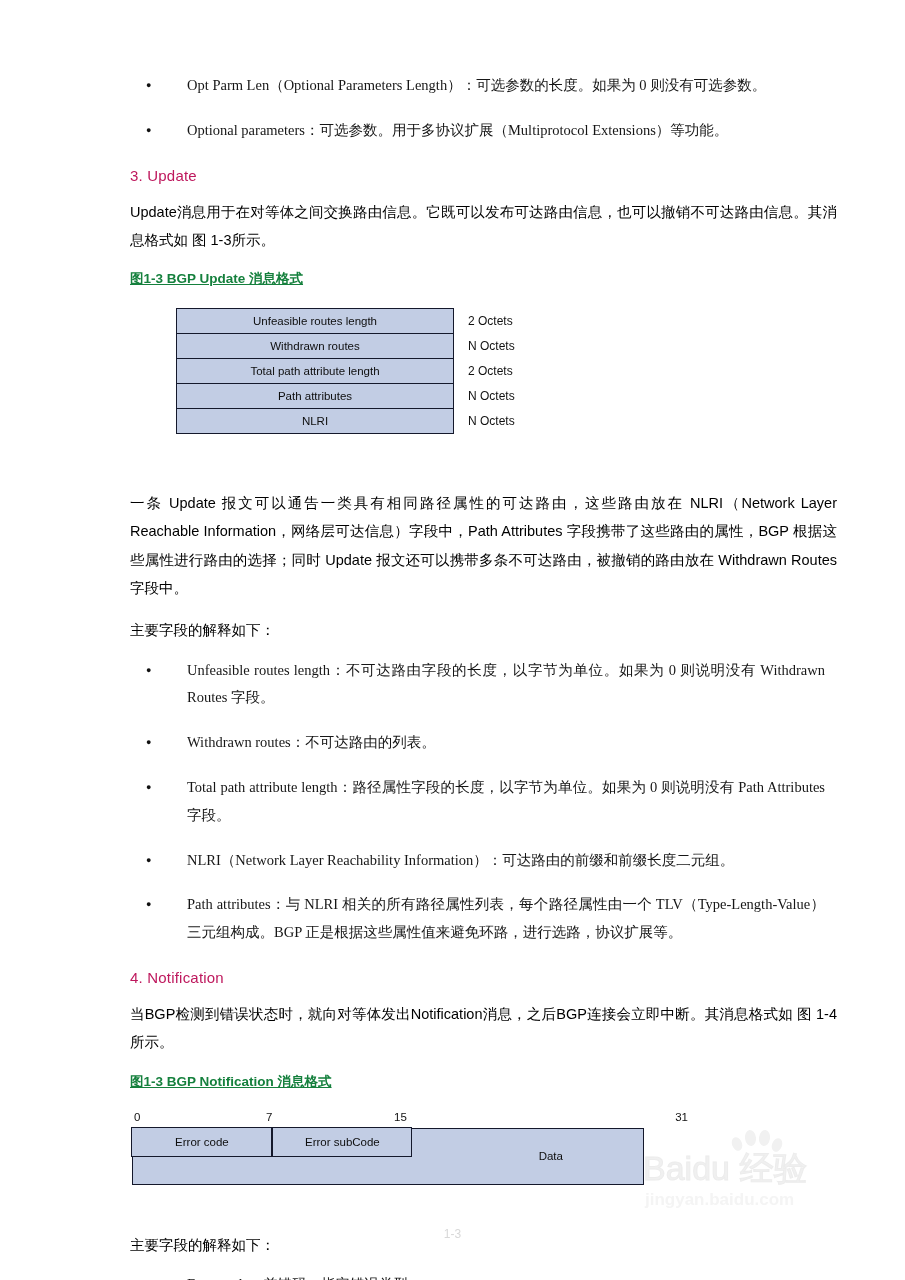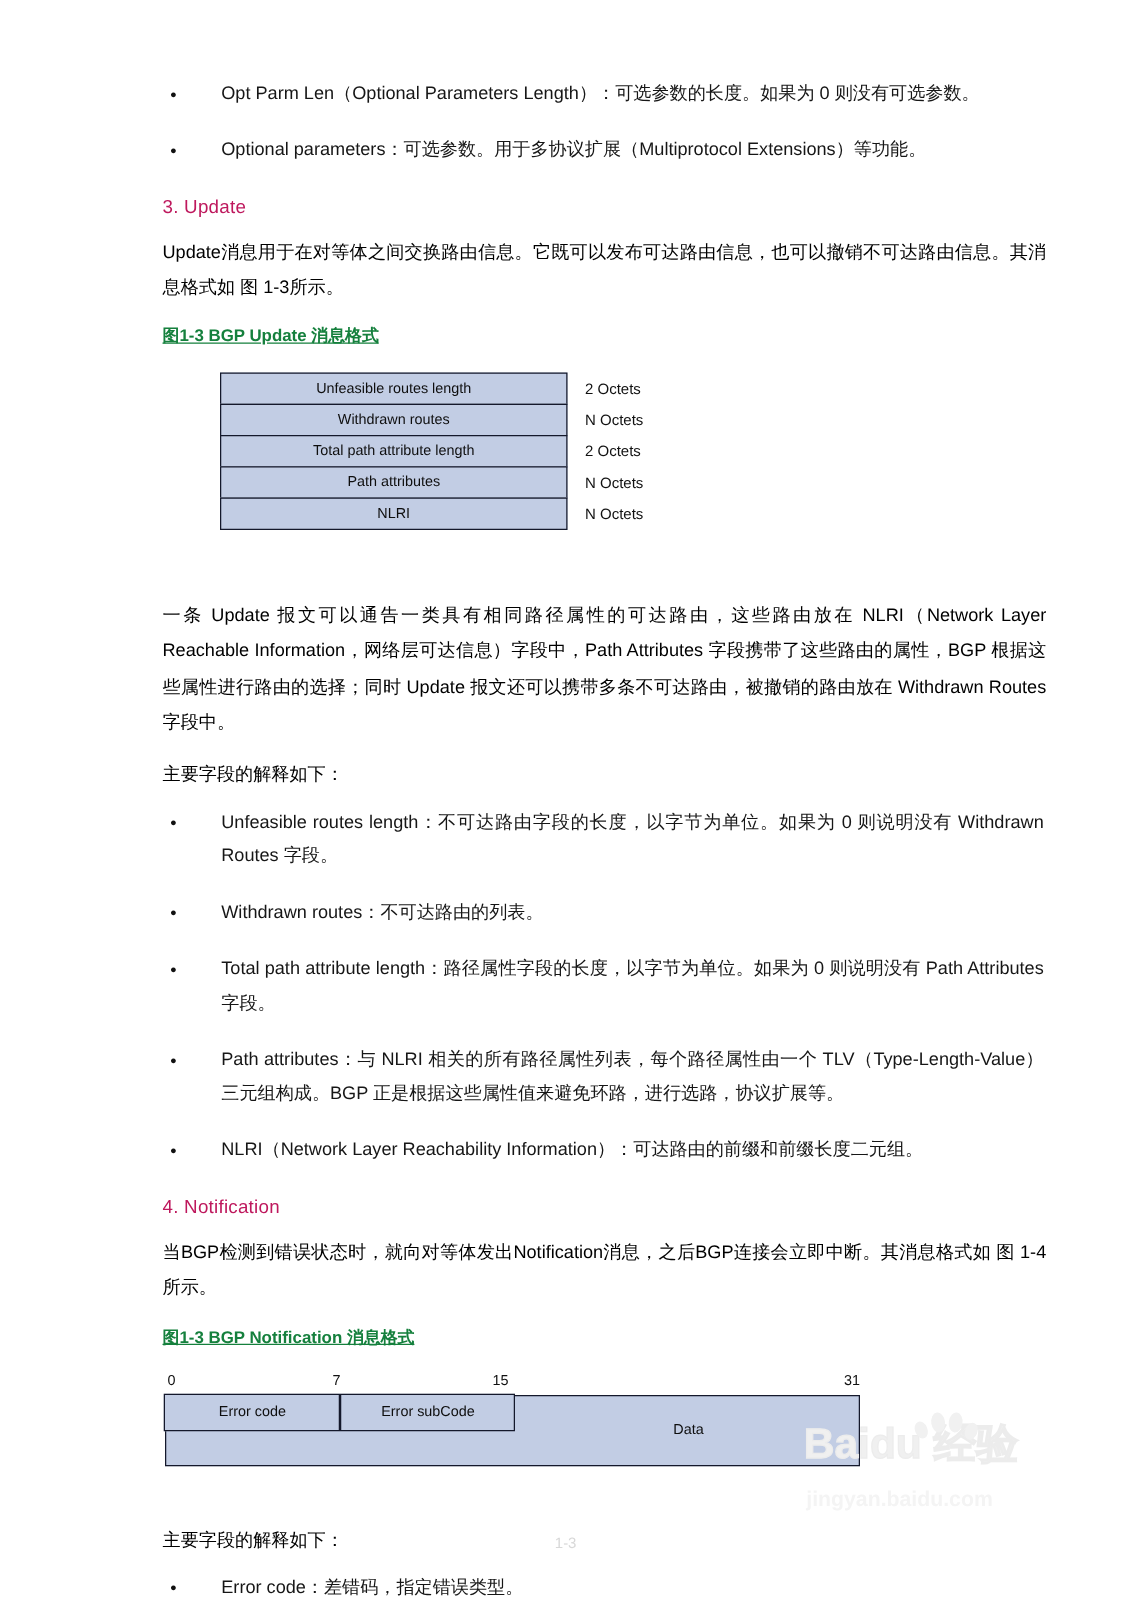--- a/index.html
+++ b/index.html
@@ -21,22 +21,23 @@
     left: 0; top: 0;
     width: 905px;
     height: 1280px;
     box-sizing: border-box;
     padding: 60px 68px 40px 130px;
   }
 
   
   .bullet-list {
     list-style: none;
-    margin: 2px;
+    margin: 12px;
     padding: 0;
+    font-family: Liberation Serif, serif;
   }
   .bullet-item {
     position: relative;
     padding-left: 45px;
     margin: 0 0 17px 0;
     font-size: 14.5px;
     line-height: 1.92;
     text-align: justify;
     color: #161616;
   }
@@ -121,21 +122,21 @@
     width: 556px;
   }
   .fig14-tick {
     position: absolute;
     top: 0;
     font-size: 11.5px;
     color: #111;
   }
   .fig14-body {
     position: relative;
-    width: 556px;
+    width: 512px;
     height: 57px;
     background: #c2cde4;
     border: 1.6px solid #14182b;
     box-sizing: border-box;
     padding-left: 20px;
   }
   .fig14-cell {
     position: absolute;
     top: -1.6px;
     height: 30px;
@@ -182,23 +183,23 @@
     left: 643px;
     top: 1128px;
     width: 250px;
     height: 96px;
     pointer-events: none;
     user-select: none;
   }
   .wm-main {
     position: absolute;
     left: 0;
-    top: 4px;
+    top: 18px;
     font-size: 34px;
-    font-weight: 700;
+    font-weight: 400;
     color: #f0f0f0;
     letter-spacing: 0px;
     white-space: nowrap;
     -webkit-text-stroke: 1px #ececec;
   }
   .wm-paw {
     position: absolute;
     left: 85px;
     top: 0px;
     width: 56px;
@@ -265,22 +266,22 @@
   <div class="spacer-lg"></div>
 
   <p class="para">一条 Update 报文可以通告一类具有相同路径属性的可达路由，这些路由放在 NLRI（Network Layer Reachable Information，网络层可达信息）字段中，Path Attributes 字段携带了这些路由的属性，BGP 根据这些属性进行路由的选择；同时 Update 报文还可以携带多条不可达路由，被撤销的路由放在 Withdrawn Routes 字段中。</p>
 
   <p class="para tight">主要字段的解释如下：</p>
 
   <ul class="bullet-list">
     <li class="bullet-item">Unfeasible routes length：不可达路由字段的长度，以字节为单位。如果为 0 则说明没有 Withdrawn Routes 字段。</li>
     <li class="bullet-item">Withdrawn routes：不可达路由的列表。</li>
     <li class="bullet-item">Total path attribute length：路径属性字段的长度，以字节为单位。如果为 0 则说明没有 Path Attributes 字段。</li>
+    <li class="bullet-item">NLRI（Network Layer Reachability Information）：可达路由的前缀和前缀长度二元组。</li>
     <li class="bullet-item">Path attributes：与 NLRI 相关的所有路径属性列表，每个路径属性由一个 TLV（Type-Length-Value）三元组构成。BGP 正是根据这些属性值来避免环路，进行选路，协议扩展等。</li>
-    <li class="bullet-item">NLRI（Network Layer Reachability Information）：可达路由的前缀和前缀长度二元组。</li>
   </ul>
 
   <h3 class="sec-heading">4. Notification</h3>
 
   <p class="para">当BGP检测到错误状态时，就向对等体发出Notification消息，之后BGP连接会立即中断。其消息格式如 图 1-4所示。</p>
 
   <div class="fig-caption">图1-3  BGP Notification 消息格式</div>
 
   <div class="fig14">
     <div class="fig14-ruler">

